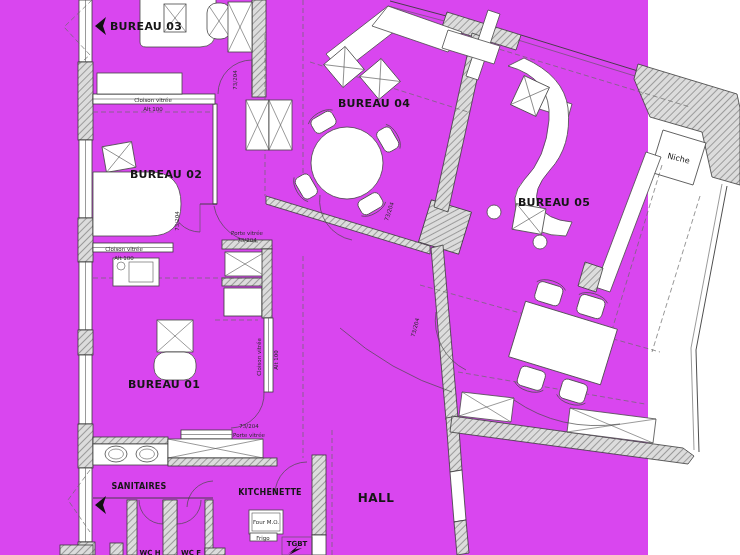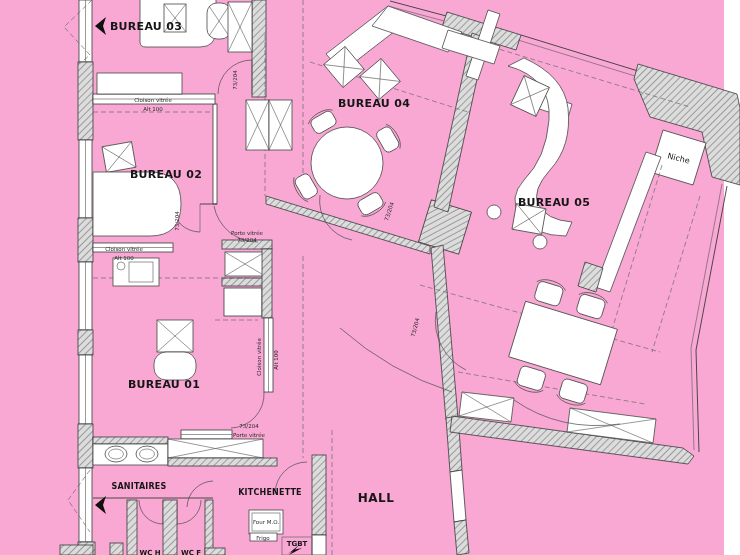--- a/index.html
+++ b/index.html
@@ -1,16 +1,16 @@
 <!DOCTYPE html>
 <html><head>
 <meta charset="utf-8">
 <style>
   html,body{margin:0;padding:0;background:#fff;}
-  #stage{width:724px;height:555px;position:relative;background:#f9a8d4;}
+  #stage{width:648px;height:555px;position:relative;background:#d946ef;}
   svg{display:block}
   text{font-family:"DejaVu Sans", sans-serif; fill:#161616;}
   .room{font-weight:bold;font-size:11px;letter-spacing:.3px;text-anchor:middle;}
   .room-s{font-weight:bold;font-size:8px;text-anchor:middle;letter-spacing:.2px;}
   .t7{font-weight:bold;font-size:7px;text-anchor:middle;}
   .t12{font-weight:bold;font-size:12px;text-anchor:middle;letter-spacing:.5px;}
   .tiny{font-size:5.5px;text-anchor:middle;fill:#2b2b2b;}
   .t8{font-size:8px;text-anchor:middle;}
   .wall{fill:url(#hatch);stroke:#3a3a3a;stroke-width:.8;}
   .win{fill:#fff;stroke:#3a3a3a;stroke-width:.8;}

